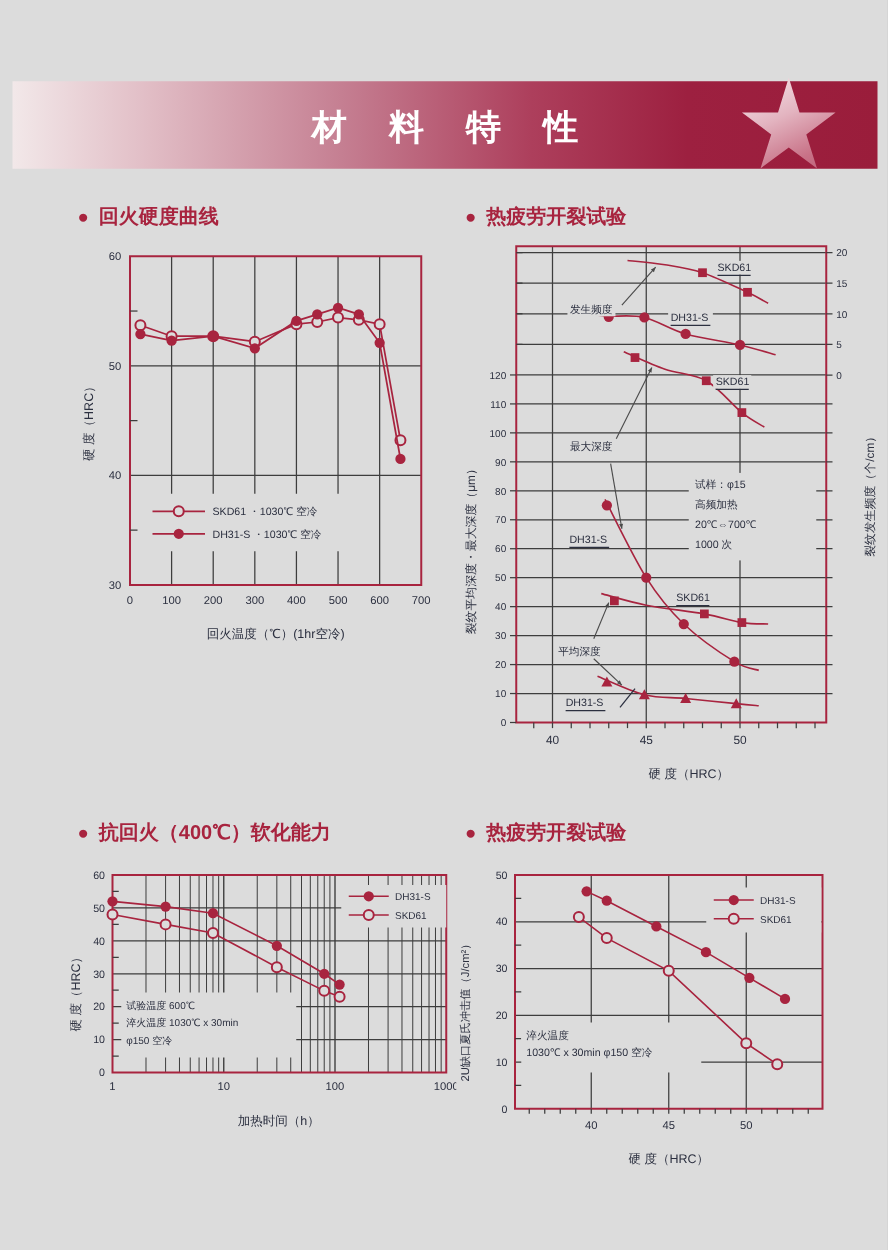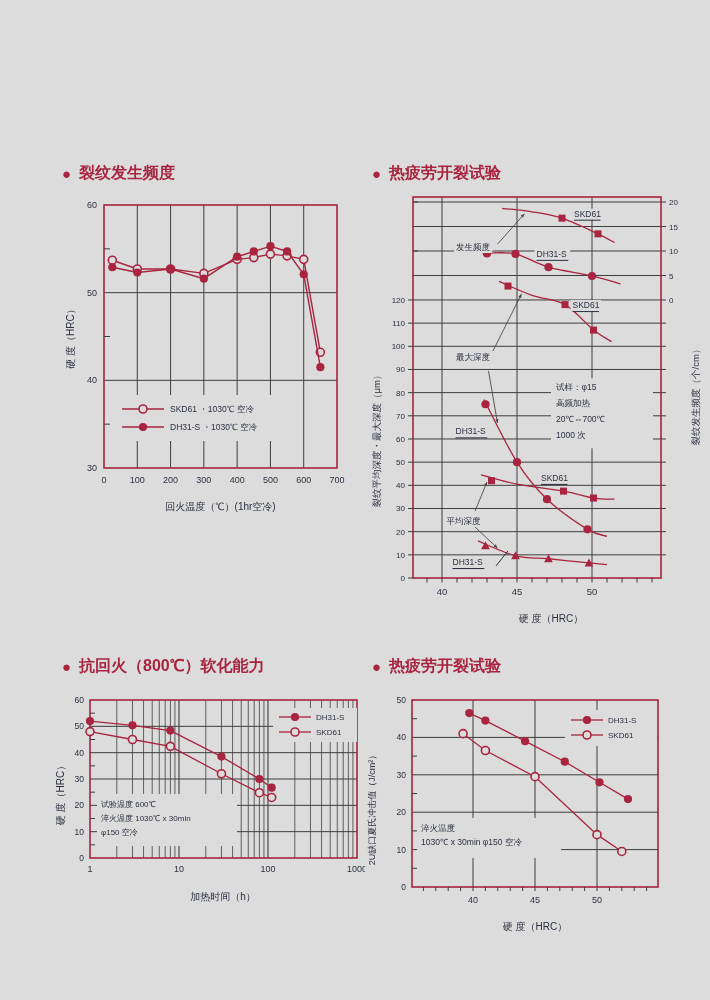--- a/index.html
+++ b/index.html
@@ -16,32 +16,36 @@
   .section-title{position:absolute;color:#a8243f;font-weight:bold;font-size:16px;
         display:flex;align-items:center;gap:8px;white-space:nowrap}
   .section-title .bullet{font-size:15px;line-height:1}
   .chart{position:absolute}
   svg text{font-family:"Liberation Sans",sans-serif}
 </style>
 </head>
 <body>
 
 <div class="page">
+  <div class="banner">
+    <div class="banner-title">材 料 特 性</div>
+    <div class="star"></div>
+  </div>
 
   <div class="section-title" style="left:62px;top:163px">
     <span class="bullet">●</span>
-    <span>裂纹发生频度</span>
+    <span>回火硬度曲线</span>
   </div>
   <div class="section-title" style="left:372px;top:163px">
     <span class="bullet">●</span>
     <span>热疲劳开裂试验</span>
   </div>
   <div class="section-title" style="left:62px;top:656px">
     <span class="bullet">●</span>
-    <span>抗回火（800℃）软化能力</span>
+    <span>抗回火（400℃）软化能力</span>
   </div>
   <div class="section-title" style="left:372px;top:656px">
     <span class="bullet">●</span>
     <span>热疲劳开裂试验</span>
   </div>
 
   <div class="chart" id="chart-temper" style="left:60px;top:193px;width:300px;height:345px"><svg viewBox="0 0 300 345" width="100%" height="100%">
         <g>
           <line x1="77.28571428571428" y1="12" x2="77.28571428571428" y2="275" stroke="#3d3d3d" stroke-width="1"></line>
           <line x1="110.57142857142857" y1="12" x2="110.57142857142857" y2="275" stroke="#3d3d3d" stroke-width="1"></line>

